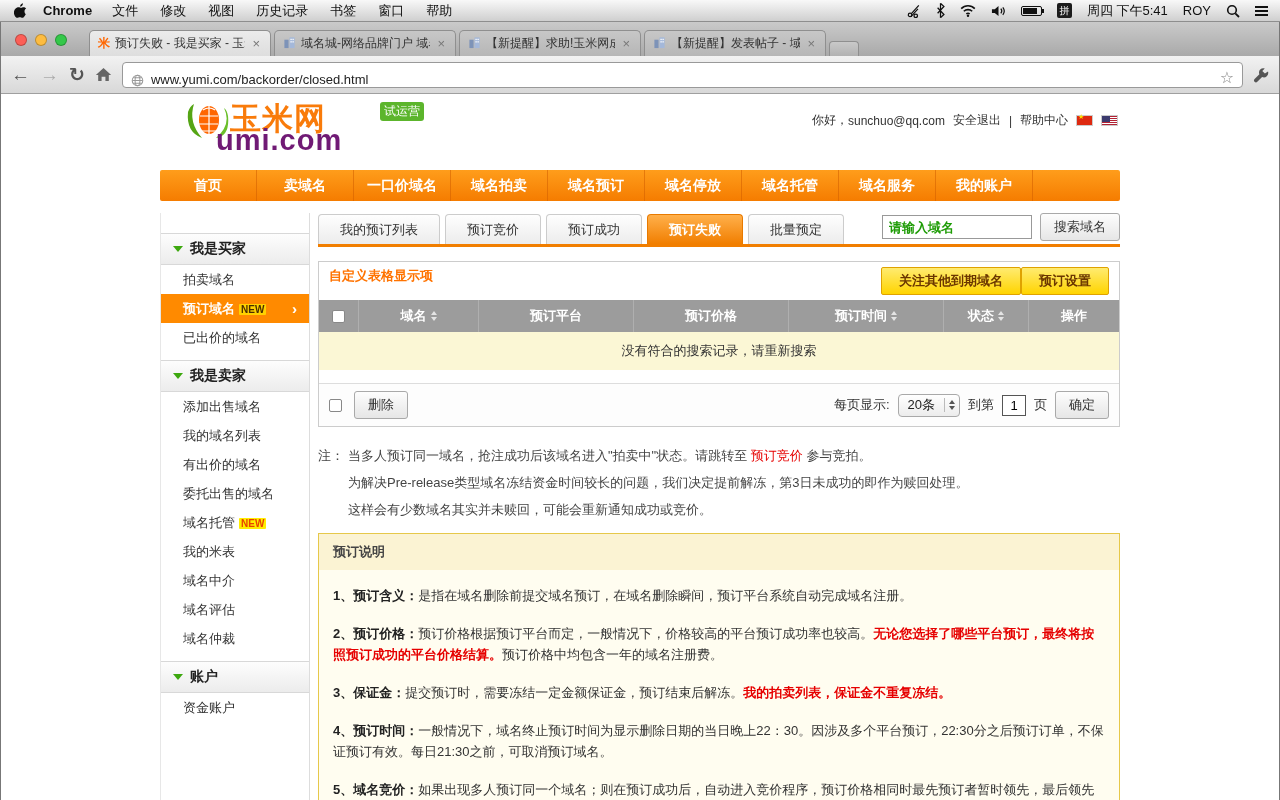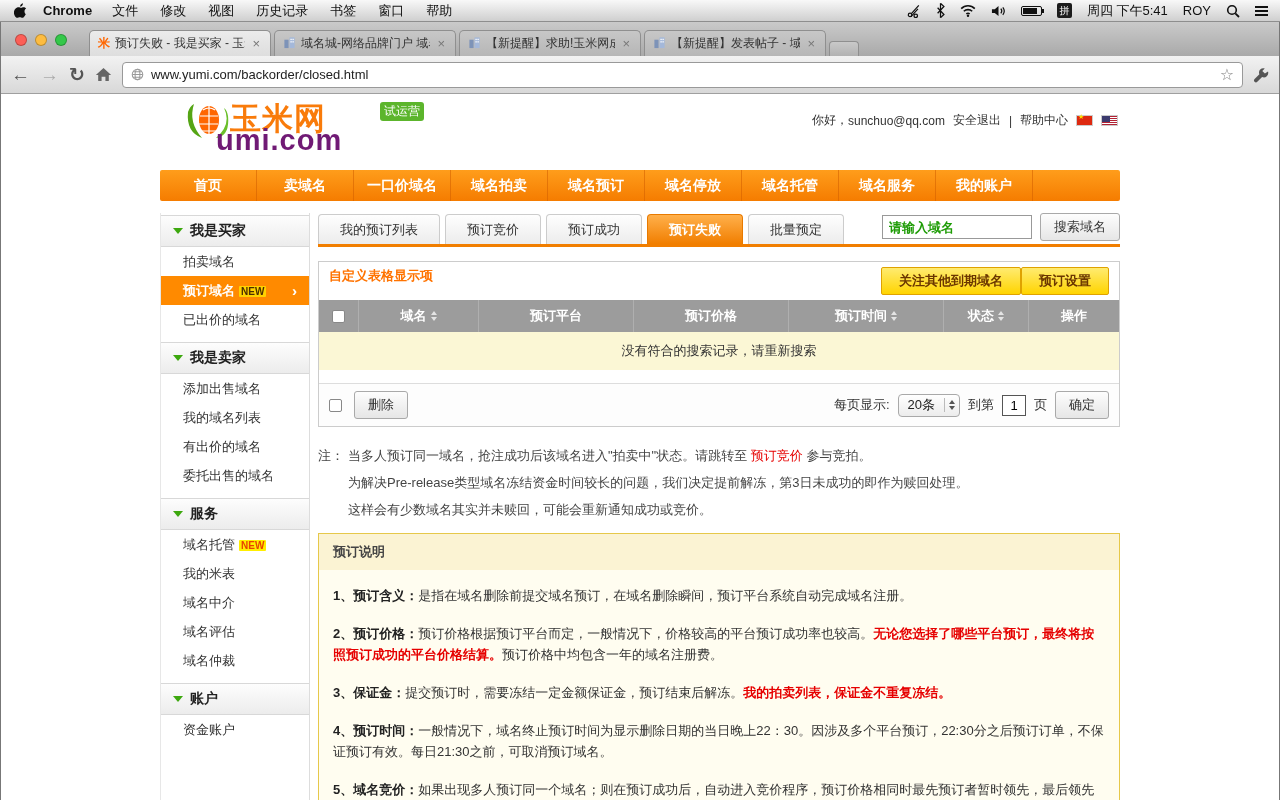--- a/index.html
+++ b/index.html
@@ -36,21 +36,21 @@
   .btab .t { flex:1; white-space:nowrap; overflow:hidden; }
   .btab .x { color:#777; font-size:13px; padding:0 2px; }
   .favicon-yumi { color:#f60; font-weight:bold; font-size:12px; }
   .newtab-btn { width:30px; height:15px; background:linear-gradient(#c9c9c9,#b2b2b2);
     border:1px solid #8f8f8f; border-bottom:none; border-radius:4px 4px 0 0; margin-bottom:0; }
   .toolbar { height:38px; background:linear-gradient(#f2f2f2,#d8d8d8); border-bottom:1px solid #9f9f9f;
     display:flex; align-items:center; gap:10px; padding:0 10px; }
   .nav-ico { font-size:19px; font-weight:bold; color:#555; line-height:1; }
   .nav-ico.disabled { color:#aaa; }
   .urlbar { flex:1; height:26px; background:#fff; border:1px solid #999; border-radius:4px;
-    display:flex; align-items:center; gap:7px; padding:0 8px; font-size:13px; color:#222; }
+    display:flex; align-items:flex-end; gap:7px; padding:0 8px; font-size:13px; color:#222; }
   .urlbar .url { flex:1; }
   .star { color:#888; font-size:16px; }
 
   
   .page { height:706px; background:#fff; overflow:hidden; }
   .site { width:960px; margin:0 auto; }
 
   .site-header { height:76px; position:relative; }
   .logo { position:absolute; left:24px; top:8px; width:260px; height:60px; }
   .logo .cn { position:absolute; left:46px; top:-4px; font-size:31px; font-weight:bold; color:#f97b0a; letter-spacing:1px; }
@@ -69,21 +69,21 @@
   .mainnav .nav-item { width:97px; text-align:center; line-height:31px; color:#fff; font-weight:bold;
     font-size:14px; border-right:1px solid rgba(210,95,0,.55); cursor:pointer; }
 
   .content-row { display:flex; gap:8px; margin-top:12px; }
 
   
   .sidebar { width:150px; border-left:1px solid #e7e7e7; border-right:1px solid #ddd; }
   .side-sec-h { height:32px; margin-top:8px; display:flex; align-items:center; gap:7px; padding-left:12px;
     background:linear-gradient(#fdfdfd,#ececec); border-top:1px solid #d8d8d8; border-bottom:1px solid #d8d8d8;
     font-weight:bold; font-size:14px; color:#222; }
-  .side-sec-h:first-child { margin-top:2px; }
+  .side-sec-h:first-child { margin-top:20px; }
   .tri-green { width:0; height:0; border-left:5px solid transparent; border-right:5px solid transparent; border-top:6px solid #3da80f; }
   .side-item { height:29px; line-height:29px; padding-left:22px; font-size:13px; color:#333; cursor:pointer; position:relative; }
   .side-item.active { background:#ff8a00; color:#fff; font-weight:bold; }
   .side-item.active .side-arrow { position:absolute; right:12px; top:0; color:#fff; font-weight:bold; font-size:15px; }
   .badge-new { font-size:10px; font-weight:bold; margin-left:4px; background:#ffee00; color:#e84300; padding:0 2px; border-radius:1px; }
   .side-item.active .badge-new { background:#ffd200; color:#4a2d00; }
 
   
   .main { flex:1; min-width:0; }
   .ptabs-row { display:flex; align-items:flex-end; height:31px; }
@@ -341,24 +341,20 @@
               <div class="side-item active"><span>预订域名</span><span class="badge-new">NEW</span><span class="side-arrow">›</span></div>
               <div class="side-item"><span>已出价的域名</span></div>
               <div class="side-sec-h">
                 <span class="tri-green"></span>
                 <span>我是卖家</span>
               </div>
               <div class="side-item"><span>添加出售域名</span></div>
               <div class="side-item"><span>我的域名列表</span></div>
               <div class="side-item"><span>有出价的域名</span></div>
               <div class="side-item"><span>委托出售的域名</span></div>
-              <div class="side-sec-h">
-                <span class="tri-green"></span>
-                <span>服务</span>
-              </div>
               <div class="side-item"><span>域名托管</span><span class="badge-new">NEW</span></div>
               <div class="side-item"><span>我的米表</span></div>
               <div class="side-item"><span>域名中介</span></div>
               <div class="side-item"><span>域名评估</span></div>
               <div class="side-item"><span>域名仲裁</span></div>
               <div class="side-sec-h">
                 <span class="tri-green"></span>
                 <span>账户</span>
               </div>
               <div class="side-item"><span>资金账户</span></div>

